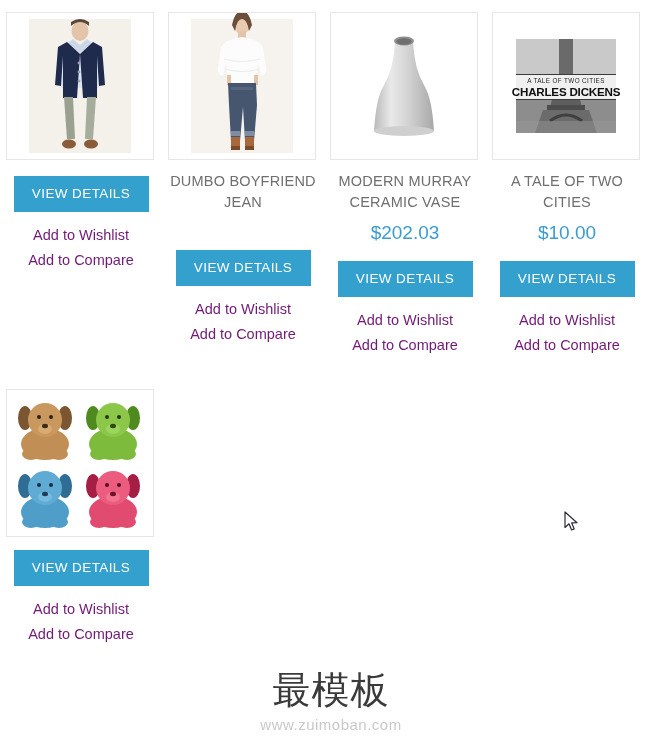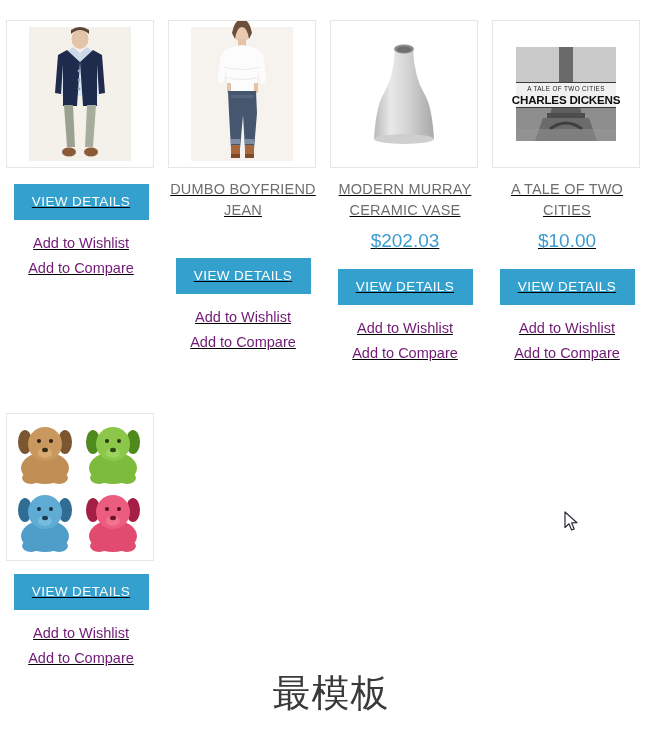--- a/index.html
+++ b/index.html
@@ -23,23 +23,22 @@
     width: 648px;
   }
   .grid-row {
     display: flex;
     flex-direction: row;
     align-items: flex-start;
   }
   .product-card {
     width: 162px;
     box-sizing: border-box;
-    padding: 12px 6px;
+    padding: 4px 6px;
     text-align: center;
-    text-decoration: underline;
   }
 
   
   .img-frame {
     margin: 8px 0 0 0;
     border: 1px solid #e6e6e6;
     background: #ffffff;
     width: 148px;
     height: 148px;
     box-sizing: border-box;
@@ -130,21 +129,21 @@
   
   .watermark {
     position: absolute;
     left: 242px;
     top: 672px;
     width: 178px;
     text-align: center;
     user-select: none;
   }
   .wm-cn {
-    font-family: Liberation Serif, serif;
+    font-family: Liberation Mono, monospace;
     font-size: 38px;
     line-height: 42px;
     color: #3a3a3a;
     letter-spacing: 1px;
     font-weight: 400;
   }
   .wm-url {
     font-family: "Liberation Sans", sans-serif;
     font-size: 15px;
     line-height: 18px;
@@ -383,19 +382,20 @@
         <a class="link-row">Add to Compare</a>
       </div>
     </div>
 
   </div>
 
 </div>
 
 <div class="watermark">
   <div class="wm-cn">最模板</div>
+  <div class="wm-url">www.zuimoban.com</div>
 </div>
 
 <div class="cursor">
   <svg width="16" height="22" viewBox="0 0 16 22" aria-hidden="true">
     <path d="M1 1 L1 16.5 L5 12.8 L7.6 19 L10.2 17.9 L7.7 11.9 L13 11.7 Z" fill="#ffffff" stroke="#2b2b3a" stroke-width="1.2" stroke-linejoin="round"></path>
   </svg>
 </div>
 
 </body></html>

